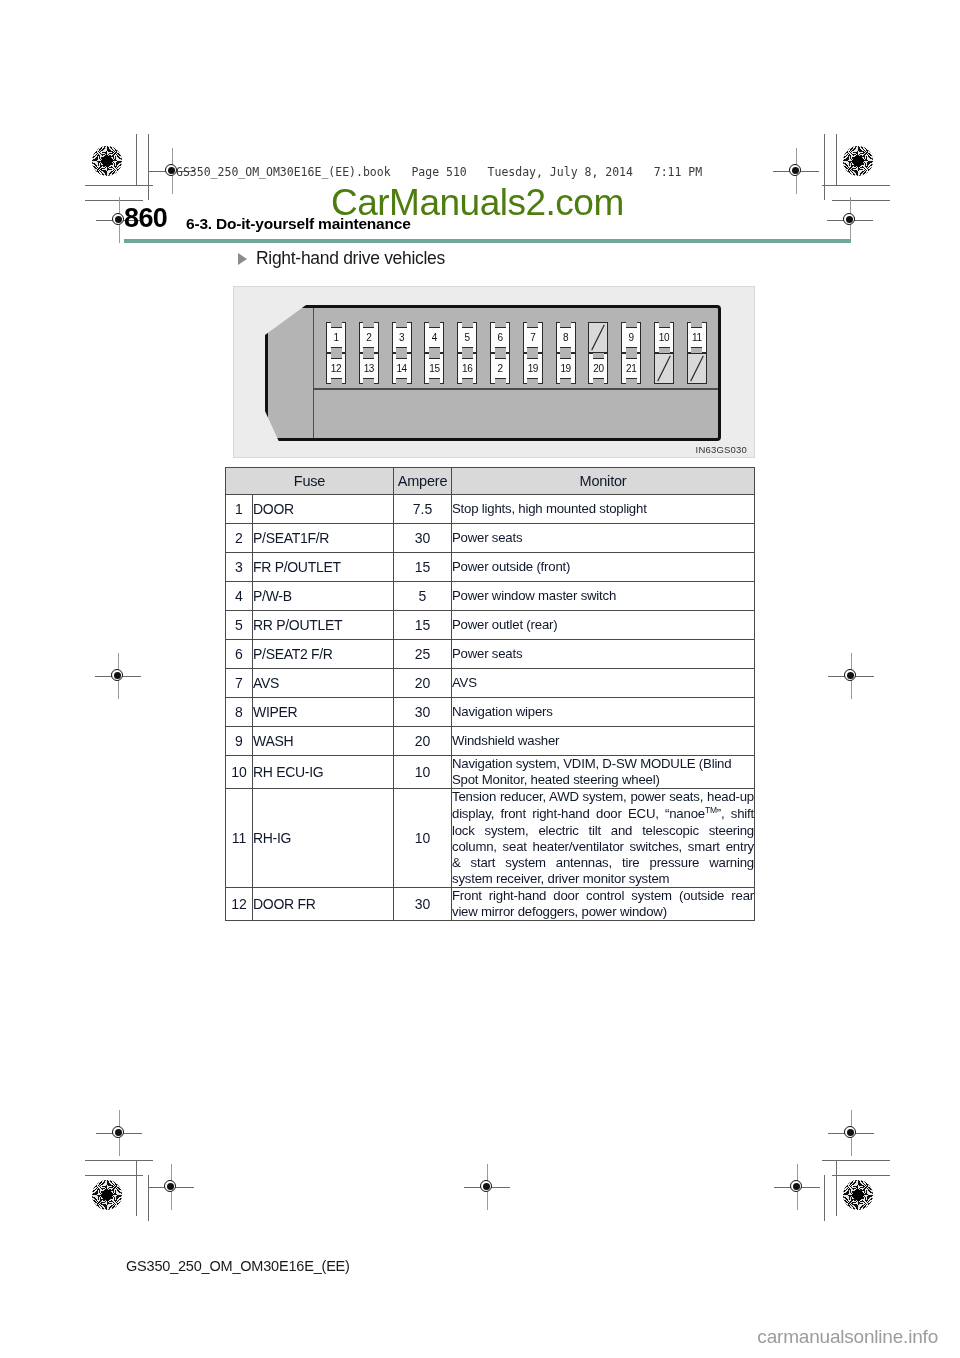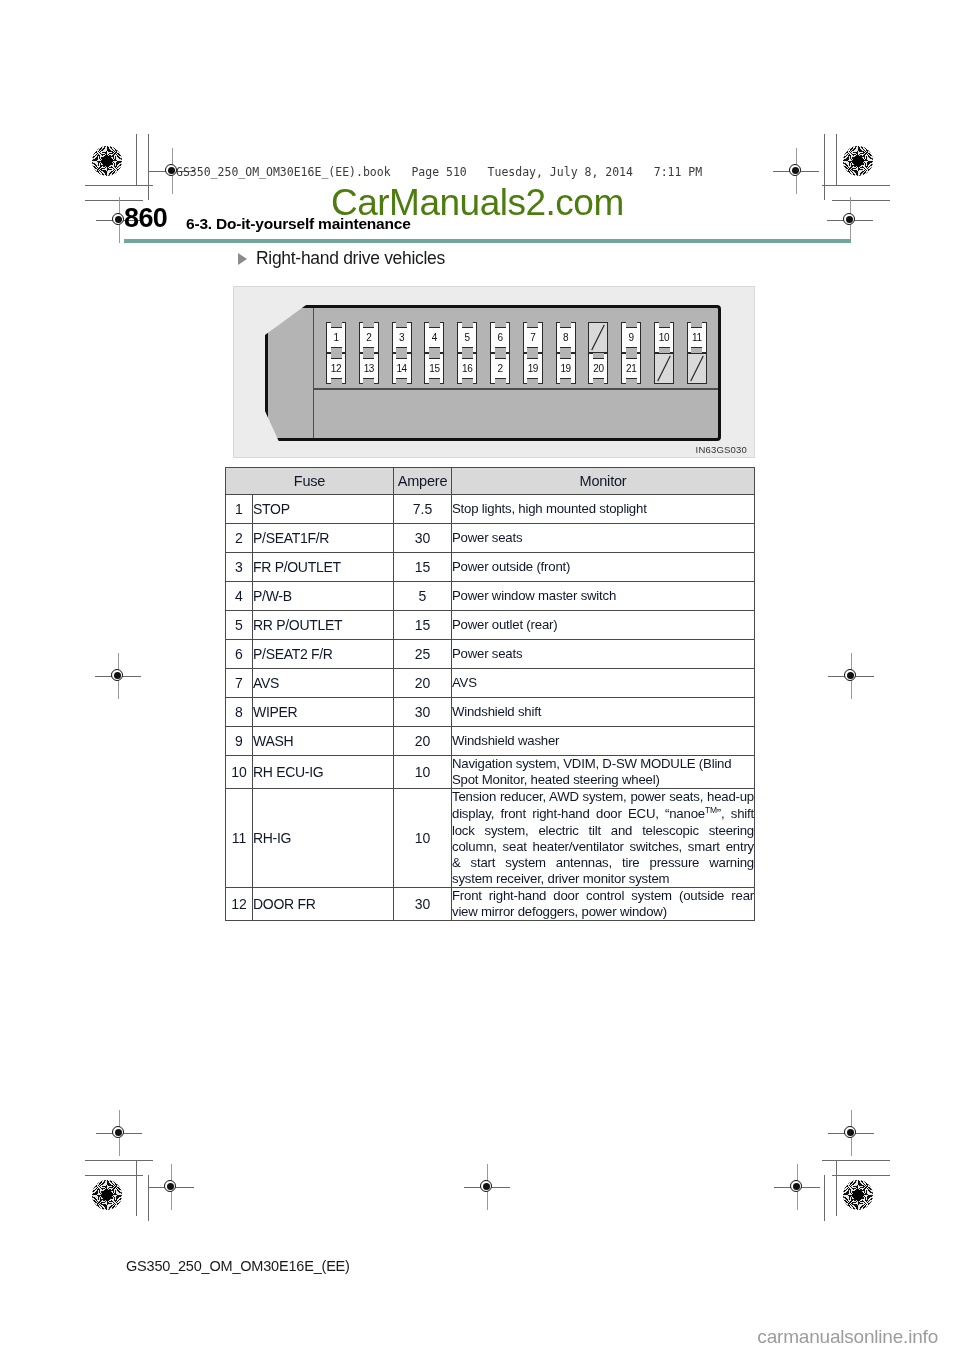--- a/index.html
+++ b/index.html
@@ -370,21 +370,21 @@
   <thead>
     <tr>
       <th colspan="2">Fuse</th>
       <th>Ampere</th>
       <th>Monitor</th>
     </tr>
   </thead>
   <tbody id="fuse-rows">
       <tr class="r1">
         <td class="num">1</td>
-        <td class="fname">STOP</td>
+        <td class="fname">DOOR</td>
         <td class="amp">7.5</td>
         <td class="circ">Stop lights, high mounted stoplight</td>
       </tr>
       <tr class="r1">
         <td class="num">2</td>
         <td class="fname">P/SEAT1F/R</td>
         <td class="amp">30</td>
         <td class="circ">Power seats</td>
       </tr>
       <tr class="r1">
@@ -414,21 +414,21 @@
       <tr class="r1">
         <td class="num">7</td>
         <td class="fname">AVS</td>
         <td class="amp">20</td>
         <td class="circ">AVS</td>
       </tr>
       <tr class="r1">
         <td class="num">8</td>
         <td class="fname">WIPER</td>
         <td class="amp">30</td>
-        <td class="circ">Windshield shift</td>
+        <td class="circ">Navigation wipers</td>
       </tr>
       <tr class="r1">
         <td class="num">9</td>
         <td class="fname">WASH</td>
         <td class="amp">20</td>
         <td class="circ">Windshield washer</td>
       </tr>
       <tr class="r1">
         <td class="num">10</td>
         <td class="fname">RH ECU-IG</td>

